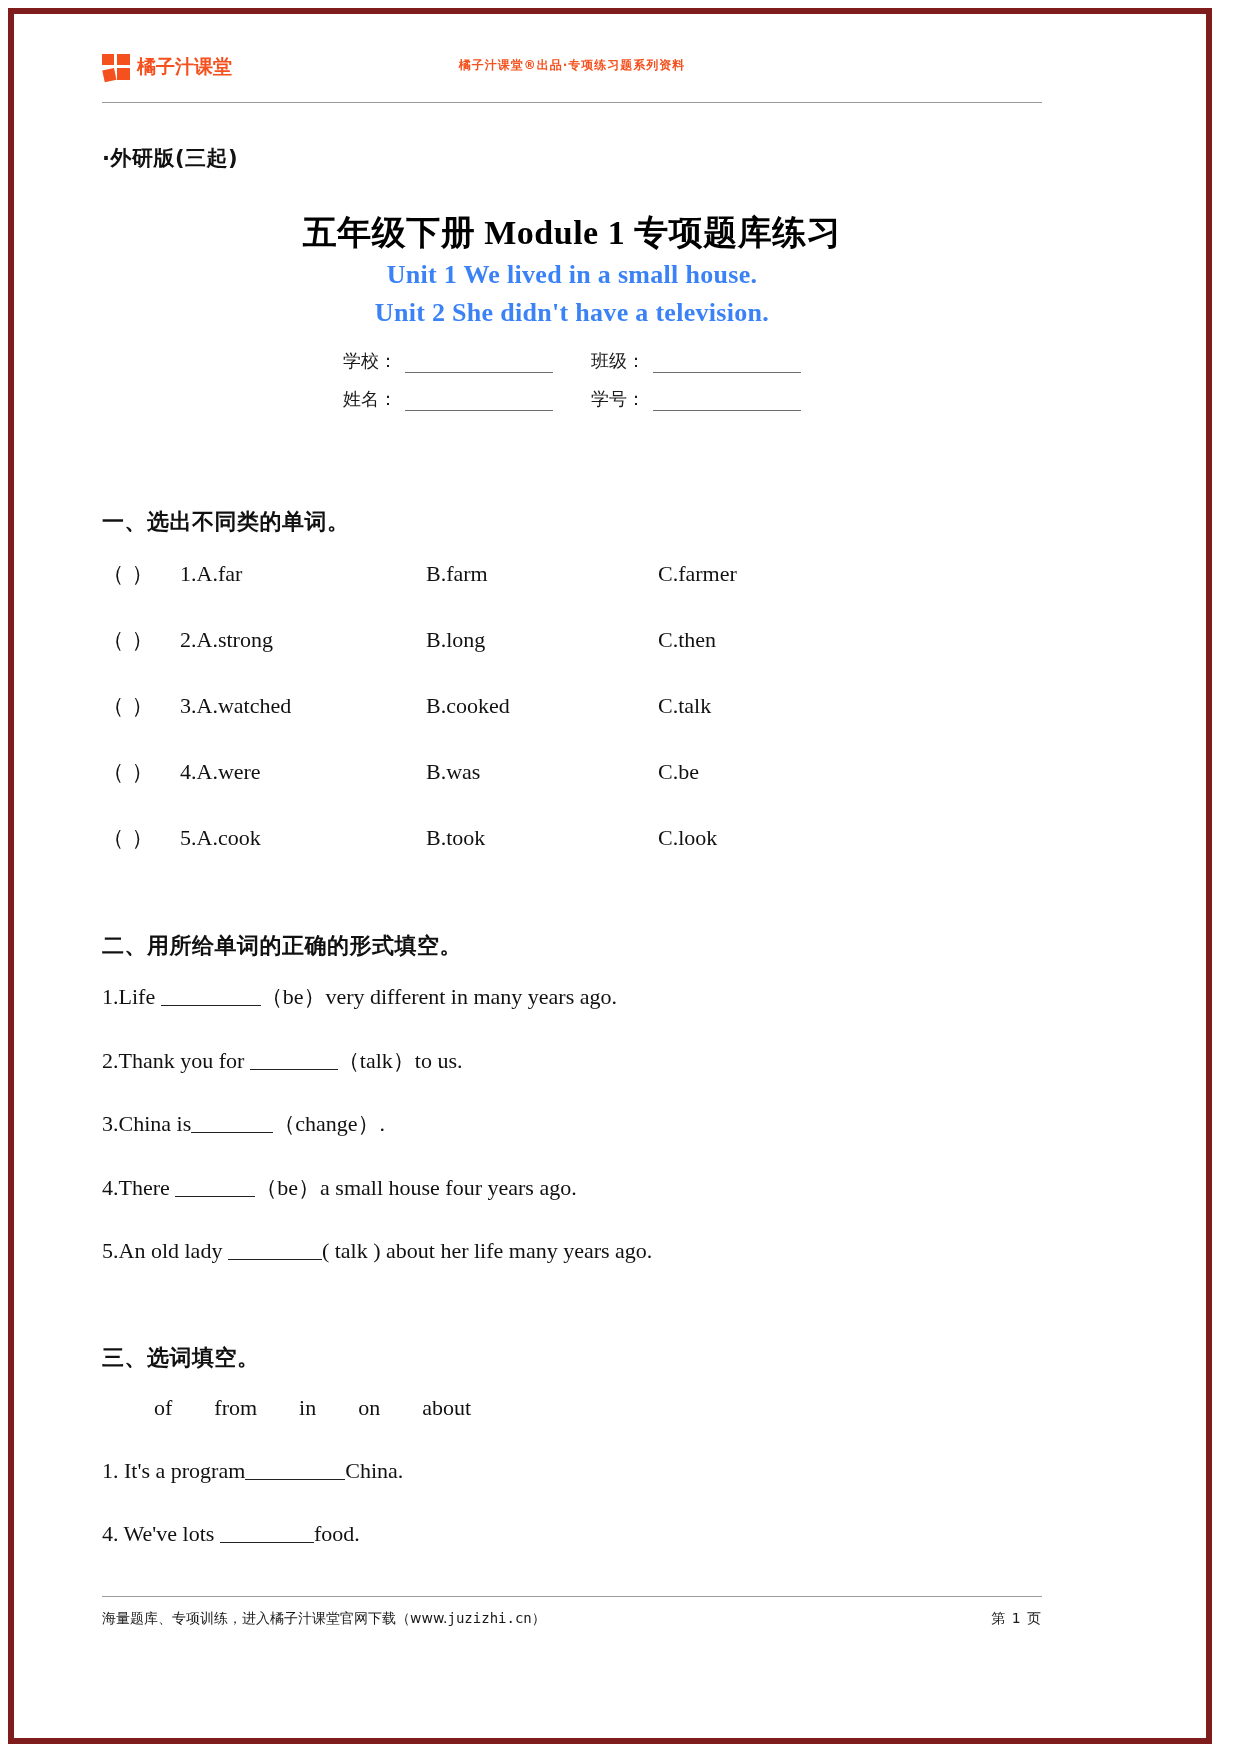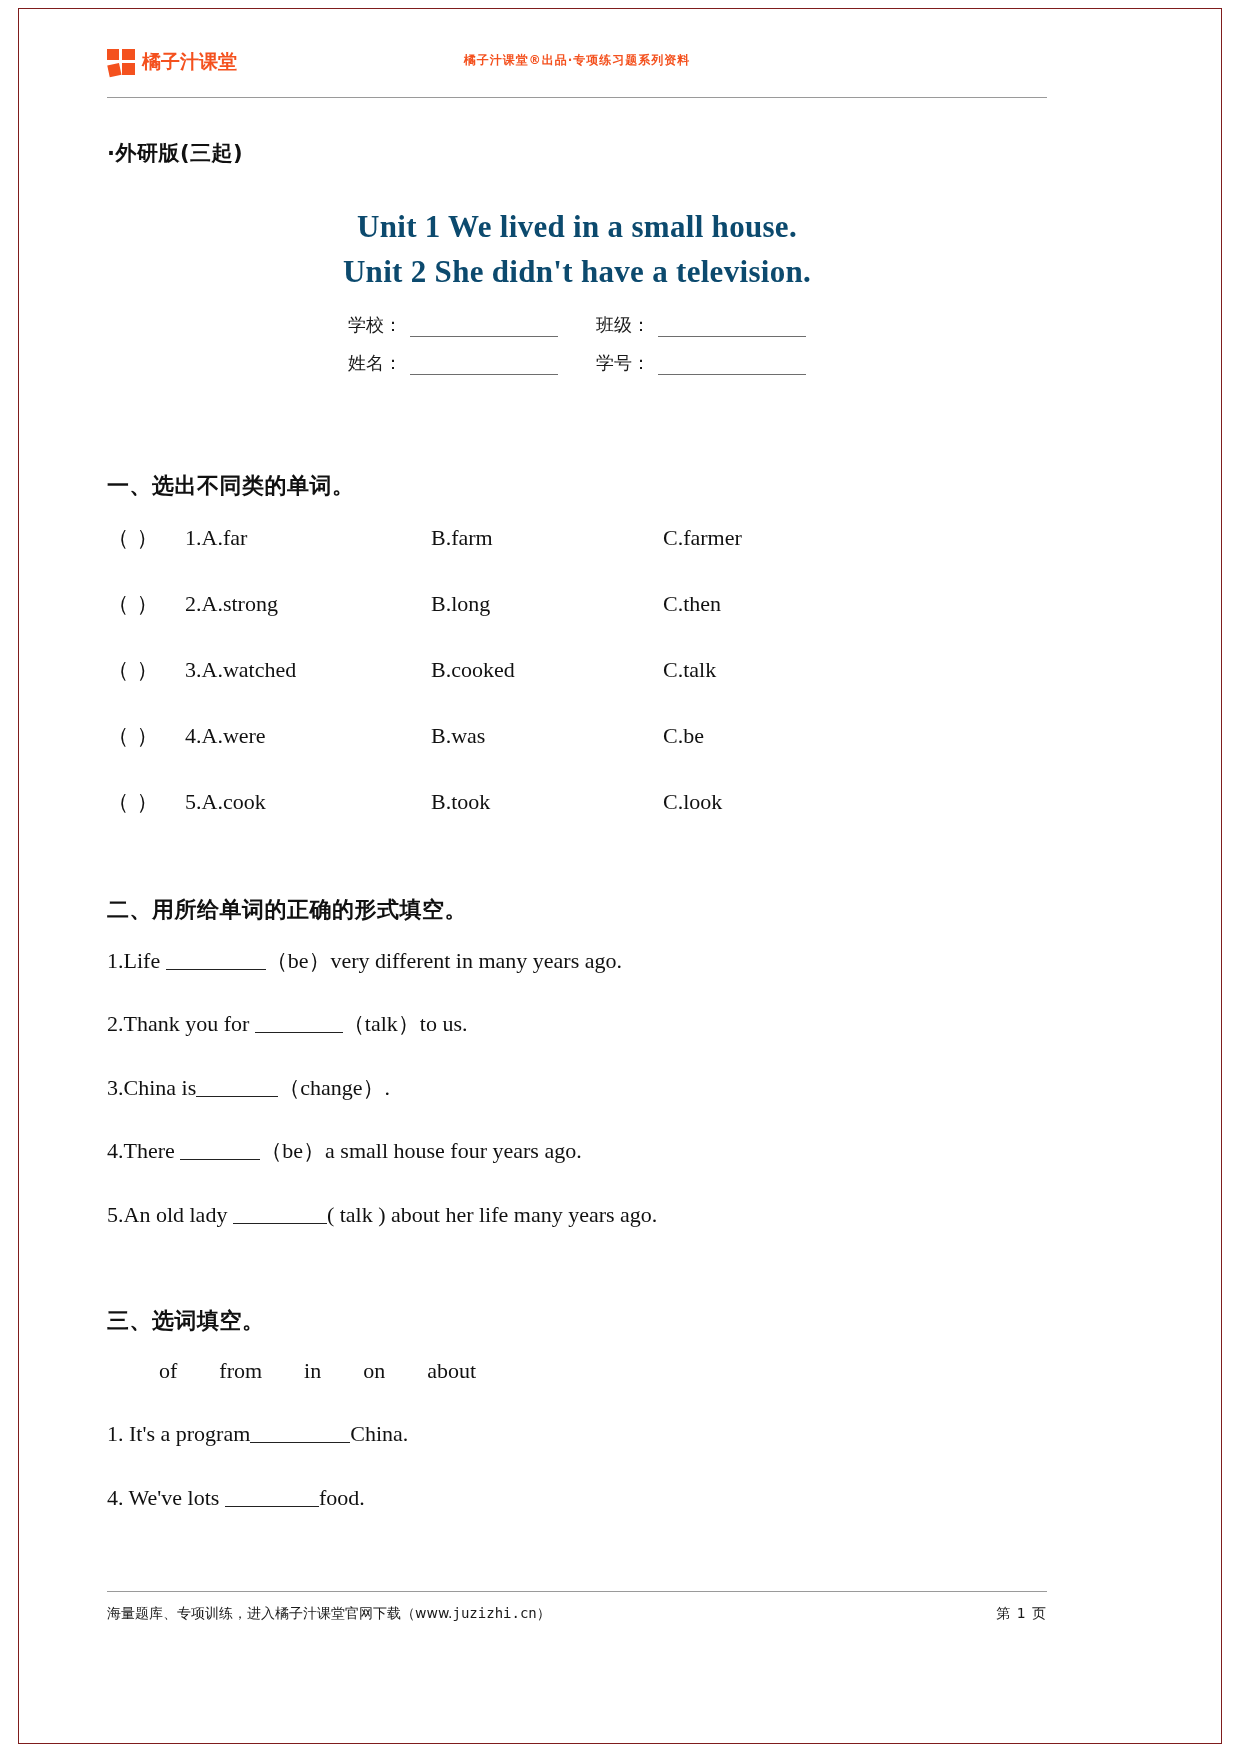--- a/index.html
+++ b/index.html
@@ -14,26 +14,26 @@
     width: 1240px;
     height: 1754px;
     background: #ffffff;
     position: relative;
     margin: 0 auto;
     box-sizing: border-box;
     overflow: hidden;
   }
   .sheet {
     position: absolute;
-    left: 18px;
+    left: 8px;
     top: 8px;
     width: 1204px;
     height: 1736px;
     background: #fff;
-    border: 1px solid #7f1d1d;
+    border: 6px solid #7f1d1d;
     box-sizing: border-box;
     text-decoration: underline;
   }
   .inner {
     position: absolute;
     left: 88px;
     top: 30px;
     width: 940px;
     height: 1660px;
   }
@@ -115,23 +115,23 @@
   }
   .title-line-1 {
     font-size: 34px;
     font-weight: bold;
     color: #000;
     line-height: 1.35;
     letter-spacing: 0.5px;
   }
   .title-line-2,
   .title-line-3 {
-    font-size: 31px;
-    font-weight: bold;
-    color: #0c4a6e;
+    font-size: 26px;
+    font-weight: bold;
+    color: #3b82f6;
     line-height: 1.45;
     letter-spacing: 0.3px;
   }
 
   
   .info-rows {
     margin-top: 18px;
     display: flex;
     flex-direction: column;
     gap: 14px;
@@ -265,20 +265,21 @@
           </span>
           <span class="brand-text">橘子汁课堂</span>
         </div>
         <div class="header-center">橘子汁课堂®出品·专项练习题系列资料</div>
         <div class="header-rule"></div>
       </div>
 
       <div class="edition">·外研版(三起)</div>
 
       <div class="title-block">
+        <div class="title-line-1">五年级下册 Module 1 专项题库练习</div>
         <div class="title-line-2">Unit 1 We lived in a small house.</div>
         <div class="title-line-3">Unit 2 She didn't have a television.</div>
       </div>
 
       <div class="info-rows">
         <div class="info-row">
           <span class="field">
             <span class="lbl">学校：</span>
             <span class="rule"></span>
           </span>

